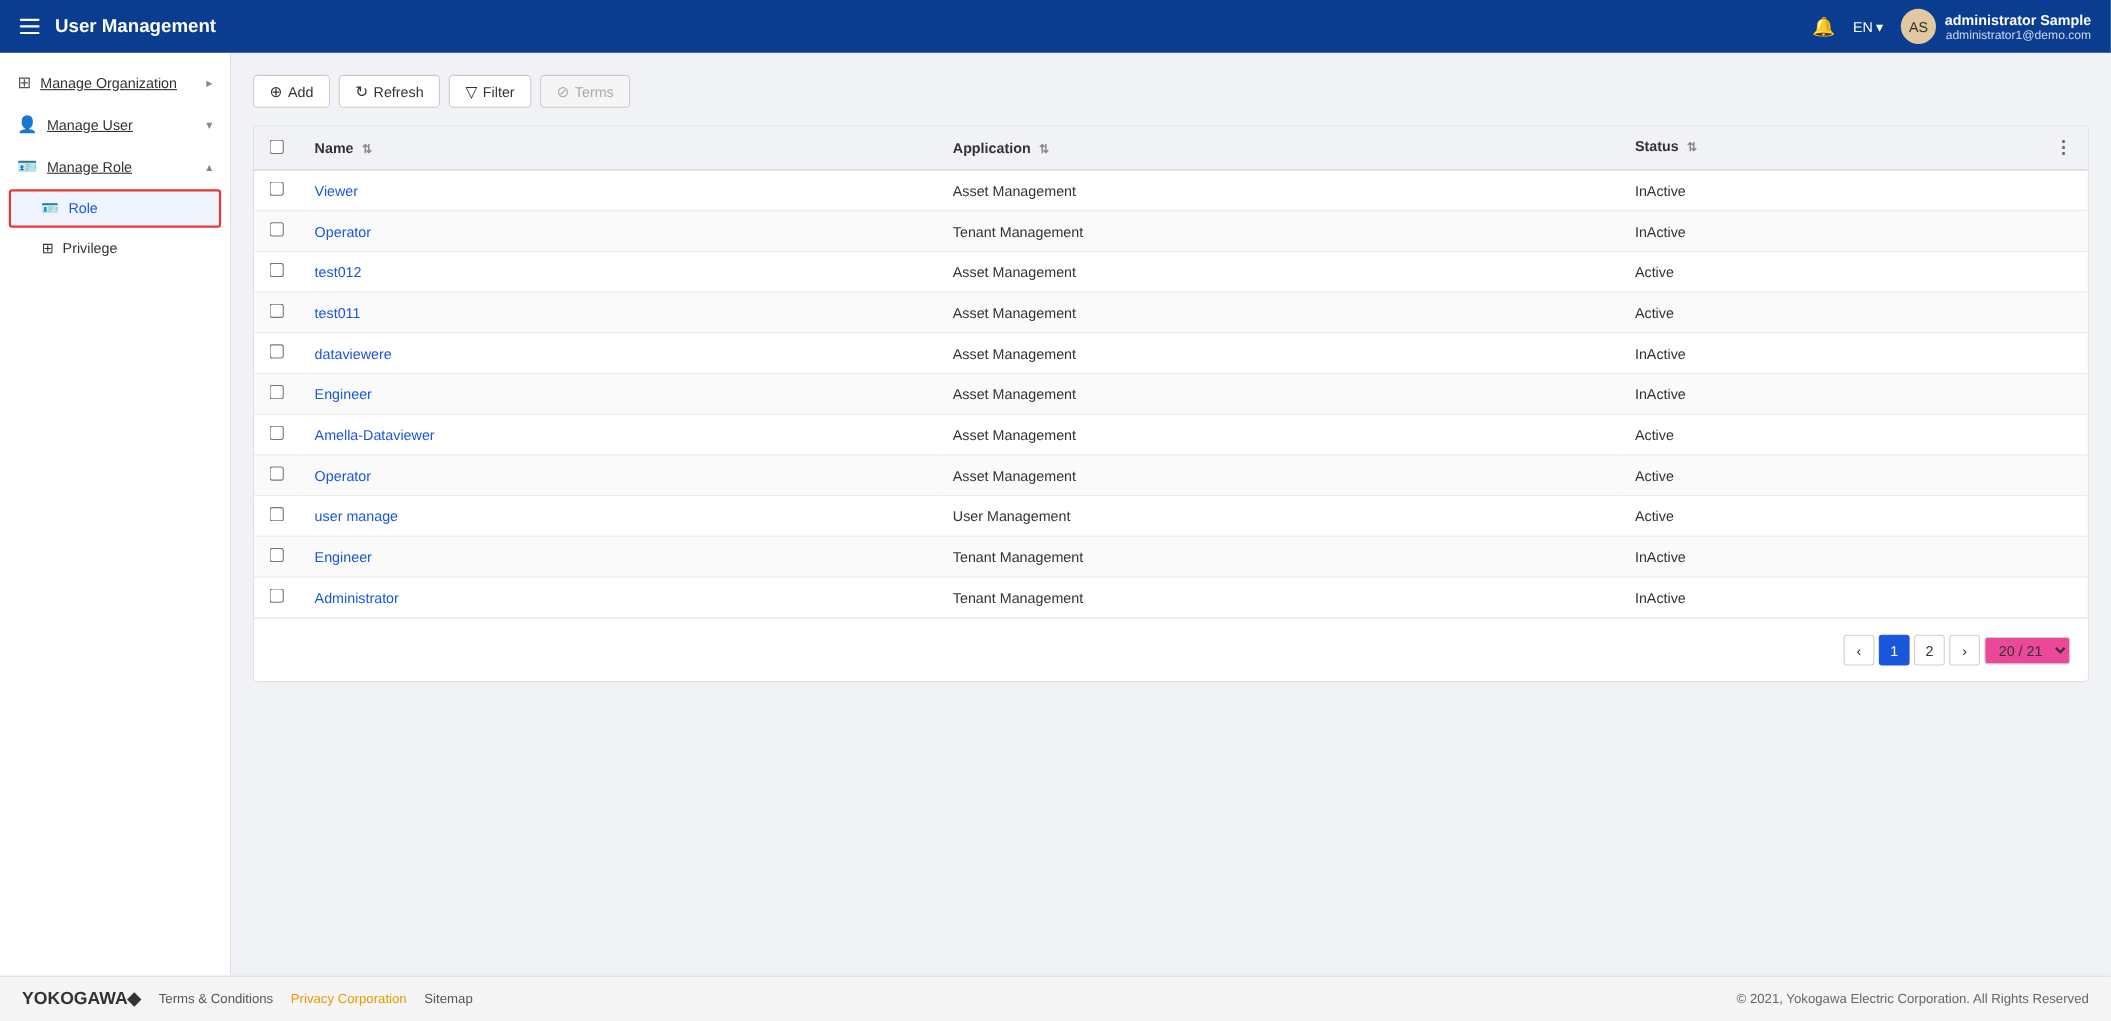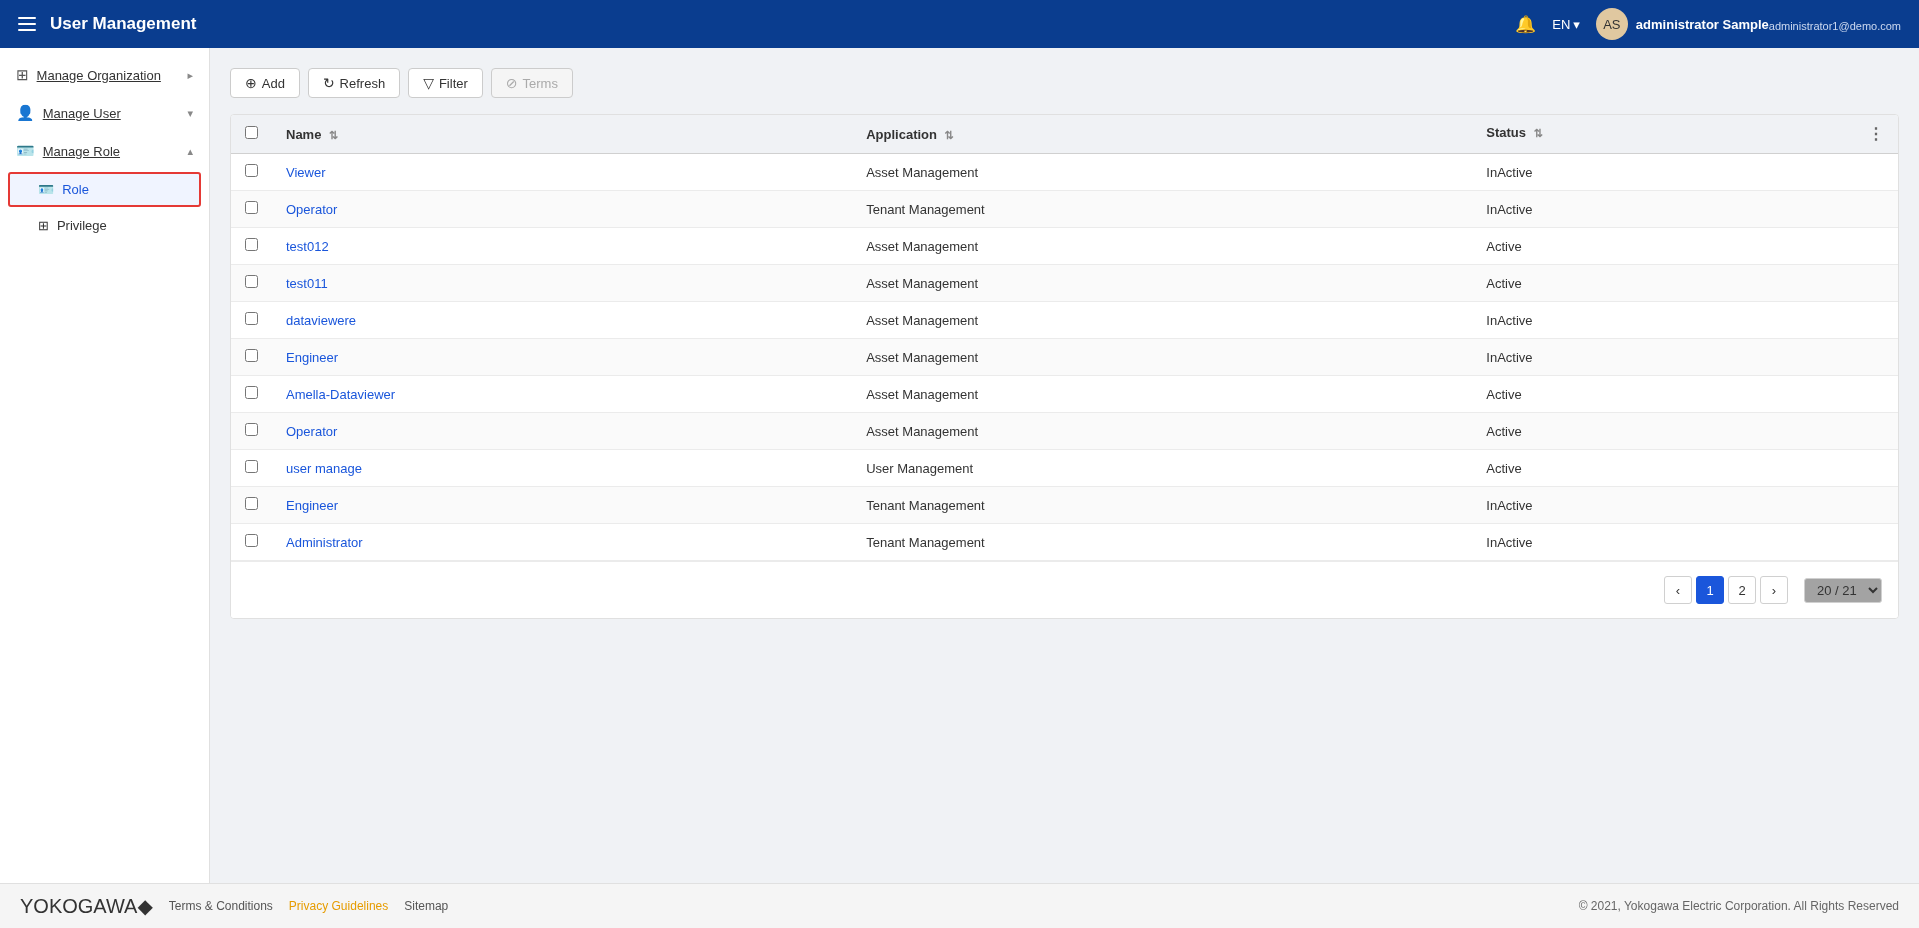--- a/index.html
+++ b/index.html
@@ -16,21 +16,21 @@
       flex-shrink: 0;
       justify-content: space-between;
     }
     .navbar-left { display: flex; align-items: center; gap: 14px; }
     .navbar-title { font-size: 17px; font-weight: 600; color: white; }
     .navbar-right { display: flex; align-items: center; gap: 16px; }
     .navbar-bell { font-size: 17px; color: white; cursor: pointer; }
     .navbar-lang { color: white; font-size: 13px; cursor: pointer; display: flex; align-items: center; gap: 3px; }
     .navbar-user { display: flex; align-items: center; gap: 8px; cursor: pointer; }
     .navbar-avatar { width: 32px; height: 32px; border-radius: 50%; background: #ccc; overflow: hidden; display: flex; align-items: center; justify-content: center; font-size: 13px; color: #333; background: #e0c8a0; }
-    .navbar-user-info { display: flex; align-items: flex-end; }
+    .navbar-user-info { display: flex; flex-direction: column; align-items: flex-end; }
     .navbar-user-name { font-size: 13px; font-weight: 600; color: white; }
     .navbar-user-email { font-size: 11px; color: #ccd9f0; }
 
     
     .layout { display: flex; flex: 1; overflow: hidden; }
 
     
     .sidebar {
       width: 210px;
       background: white;
@@ -145,39 +145,39 @@
       font-size: 13px;
       color: #333;
     }
     .page-btn.active { background: #1a56db; color: white; border-color: #1a56db; }
     .page-size-select {
       padding: 3px 8px;
       border: 1px solid #d0d0d0;
       border-radius: 3px;
       font-size: 13px;
       color: #333;
-      background: #a3a3a3;
+      background: #ec4899;
       cursor: pointer;
-      margin-left: 12px;
+      margin-left: 0;
     }
 
     
     .footer {
       background: #f5f5f5;
       border-top: 1px solid #e0e0e0;
       padding: 10px 20px;
       display: flex;
       align-items: center;
       justify-content: space-between;
       font-size: 12px;
       color: #555;
       flex-shrink: 0;
     }
     .footer-left { display: flex; align-items: center; gap: 16px; }
-    .footer-logo { font-weight: 400; font-size: 20px; color: #333; }
+    .footer-logo { font-weight: 700; font-size: 16px; color: #333; }
     .footer-link { color: #e69c00; text-decoration: none; cursor: pointer; }
     .footer-link.plain { color: #555; }
     .footer-right { color: #666; font-size: 12px; }
 
     .menu-icon { display: flex; flex-direction: column; gap: 4px; cursor: pointer; }
     .menu-icon span { display: block; width: 18px; height: 2px; background: white; border-radius: 1px; }
     .options-icon { color: #666; cursor: pointer; font-size: 16px; }
   </style>
 </head>
 <body>
@@ -407,17 +407,17 @@
         </select>
       </div>
     </div>
   </main>
 </div>
 
 <footer class="footer">
   <div class="footer-left">
     <span class="footer-logo">YOKOGAWA◆</span>
     <a class="footer-link plain">Terms &amp; Conditions</a>
-    <a class="footer-link">Privacy Guidelines</a>
+    <a class="footer-link">Privacy Corporation</a>
     <a class="footer-link plain">Sitemap</a>
   </div>
   <div class="footer-right">© 2021, Yokogawa Electric Corporation. All Rights Reserved</div>
 </footer>
 
 </body></html>

